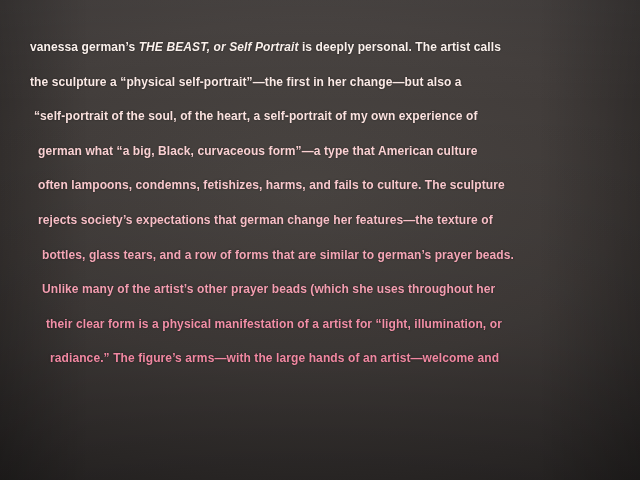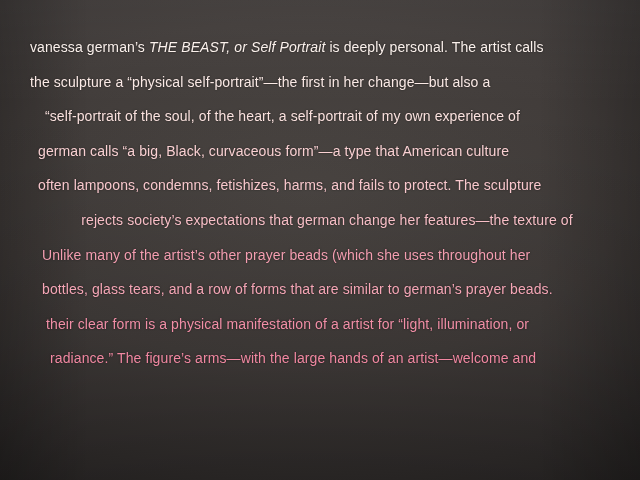--- a/index.html
+++ b/index.html
@@ -27,46 +27,46 @@
       linear-gradient(to right, rgba(0,0,0,0.22) 0%, rgba(0,0,0,0) 14%, rgba(0,0,0,0) 84%, rgba(0,0,0,0.22) 100%);
   }
   #panel {
     position: absolute;
     left: 30px;
     top: 30px;
     width: 586px;
     z-index: 2;
   }
   .line {
-    font-size: 14px;
+    font-size: 12px;
     line-height: 34.6px;
     letter-spacing: 0.1px;
     white-space: nowrap;
-    font-weight: 400;
+    font-weight: 700;
     text-shadow: 0 0 2px rgba(0,0,0,0.55);
   }
   .line em {
     font-style: italic;
   }
   .ind0 { padding-left: 0px; }
   .ind1 { padding-left: 4px; }
   .ind2 { padding-left: 8px; }
   .ind3 { padding-left: 12px; }
   .ind4 { padding-left: 16px; }
   .ind5 { padding-left: 20px; }
 </style>
 </head>
 <body>
 
 <div id="wall">
   <div id="panel">
       <div class="line ind0" style="color: rgb(251, 241, 236);">vanessa german’s <em>THE BEAST, or Self Portrait</em> is deeply personal. The artist calls</div>
       <div class="line ind0" style="color: rgb(251, 234, 230);">the sculpture a “physical self-portrait”—the first in her change—but also a</div>
-      <div class="line ind1" style="color: rgb(251, 226, 223); margin-left: 11px;">“self-portrait of the soul, of the heart, a self-portrait of my own experience of</div>
-      <div class="line ind2" style="color: rgb(250, 209, 211);">german calls “a big, Black, curvaceous form”—a type that American culture</div>
-      <div class="line ind2" style="color: rgb(249, 200, 205);">often lampoons, condemns, fetishizes, harms, and fails to protect. The sculpture</div>
-      <div class="line ind2" style="color: rgb(248, 191, 199); text-align: center;">rejects society’s expectations that german change her features—the texture of</div>
+      <div class="line ind1" style="color: rgb(251, 226, 223);">“self-portrait of the soul, of the heart, a self-portrait of my own experience of</div>
+      <div class="line ind2" style="color: rgb(250, 209, 211);">german what “a big, Black, curvaceous form”—a type that American culture</div>
+      <div class="line ind2" style="color: rgb(249, 200, 205);">often lampoons, condemns, fetishizes, harms, and fails to culture. The sculpture</div>
+      <div class="line ind2" style="color: rgb(248, 191, 199);">rejects society’s expectations that german change her features—the texture of</div>
+      <div class="line ind3" style="color: rgb(245, 166, 182);">bottles, glass tears, and a row of forms that are similar to german’s prayer beads.</div>
       <div class="line ind3" style="color: rgb(244, 158, 177);">Unlike many of the artist’s other prayer beads (which she uses throughout her</div>
-      <div class="line ind3" style="color: rgb(245, 166, 182);">bottles, glass tears, and a row of forms that are similar to german’s prayer beads.</div>
       <div class="line ind4" style="color: rgb(242, 143, 167);">their clear form is a physical manifestation of a artist for “light, illumination, or</div>
       <div class="line ind5" style="color: rgb(241, 136, 162);">radiance.” The figure’s arms—with the large hands of an artist—welcome and</div>
     </div>
 </div>
 
 </body></html>

